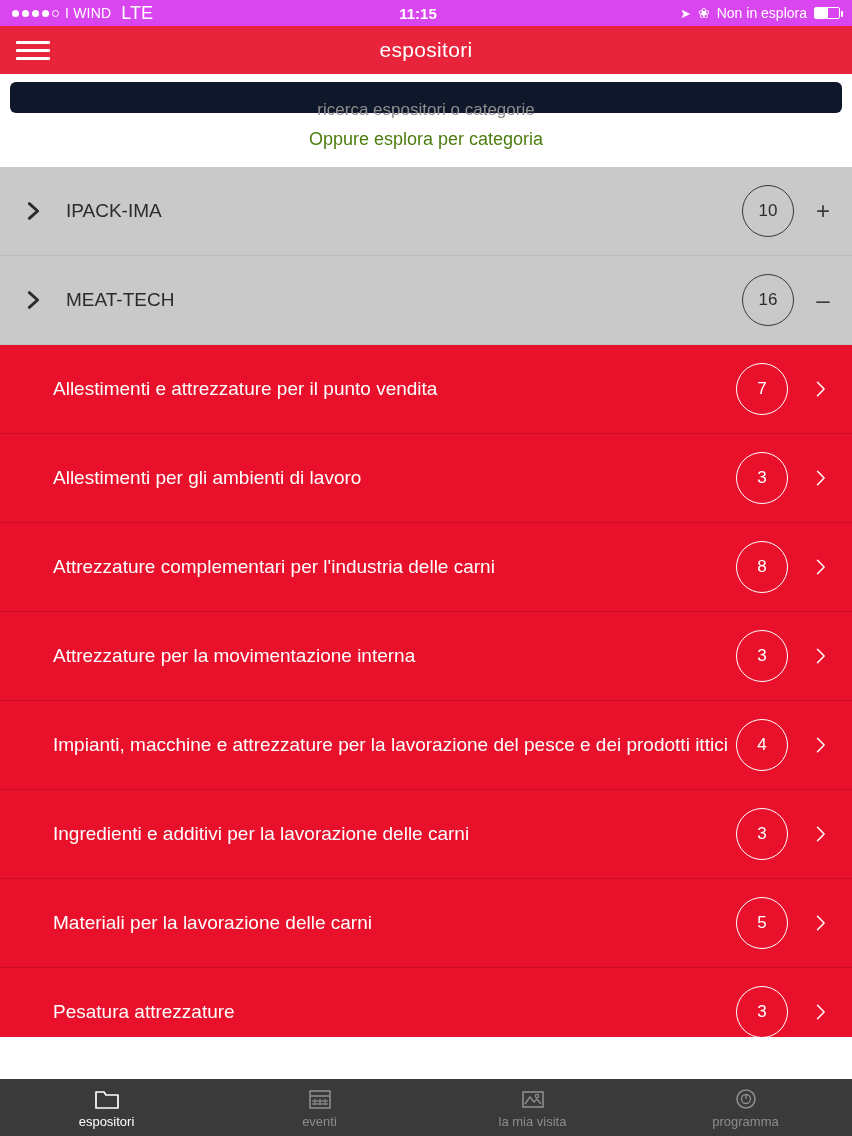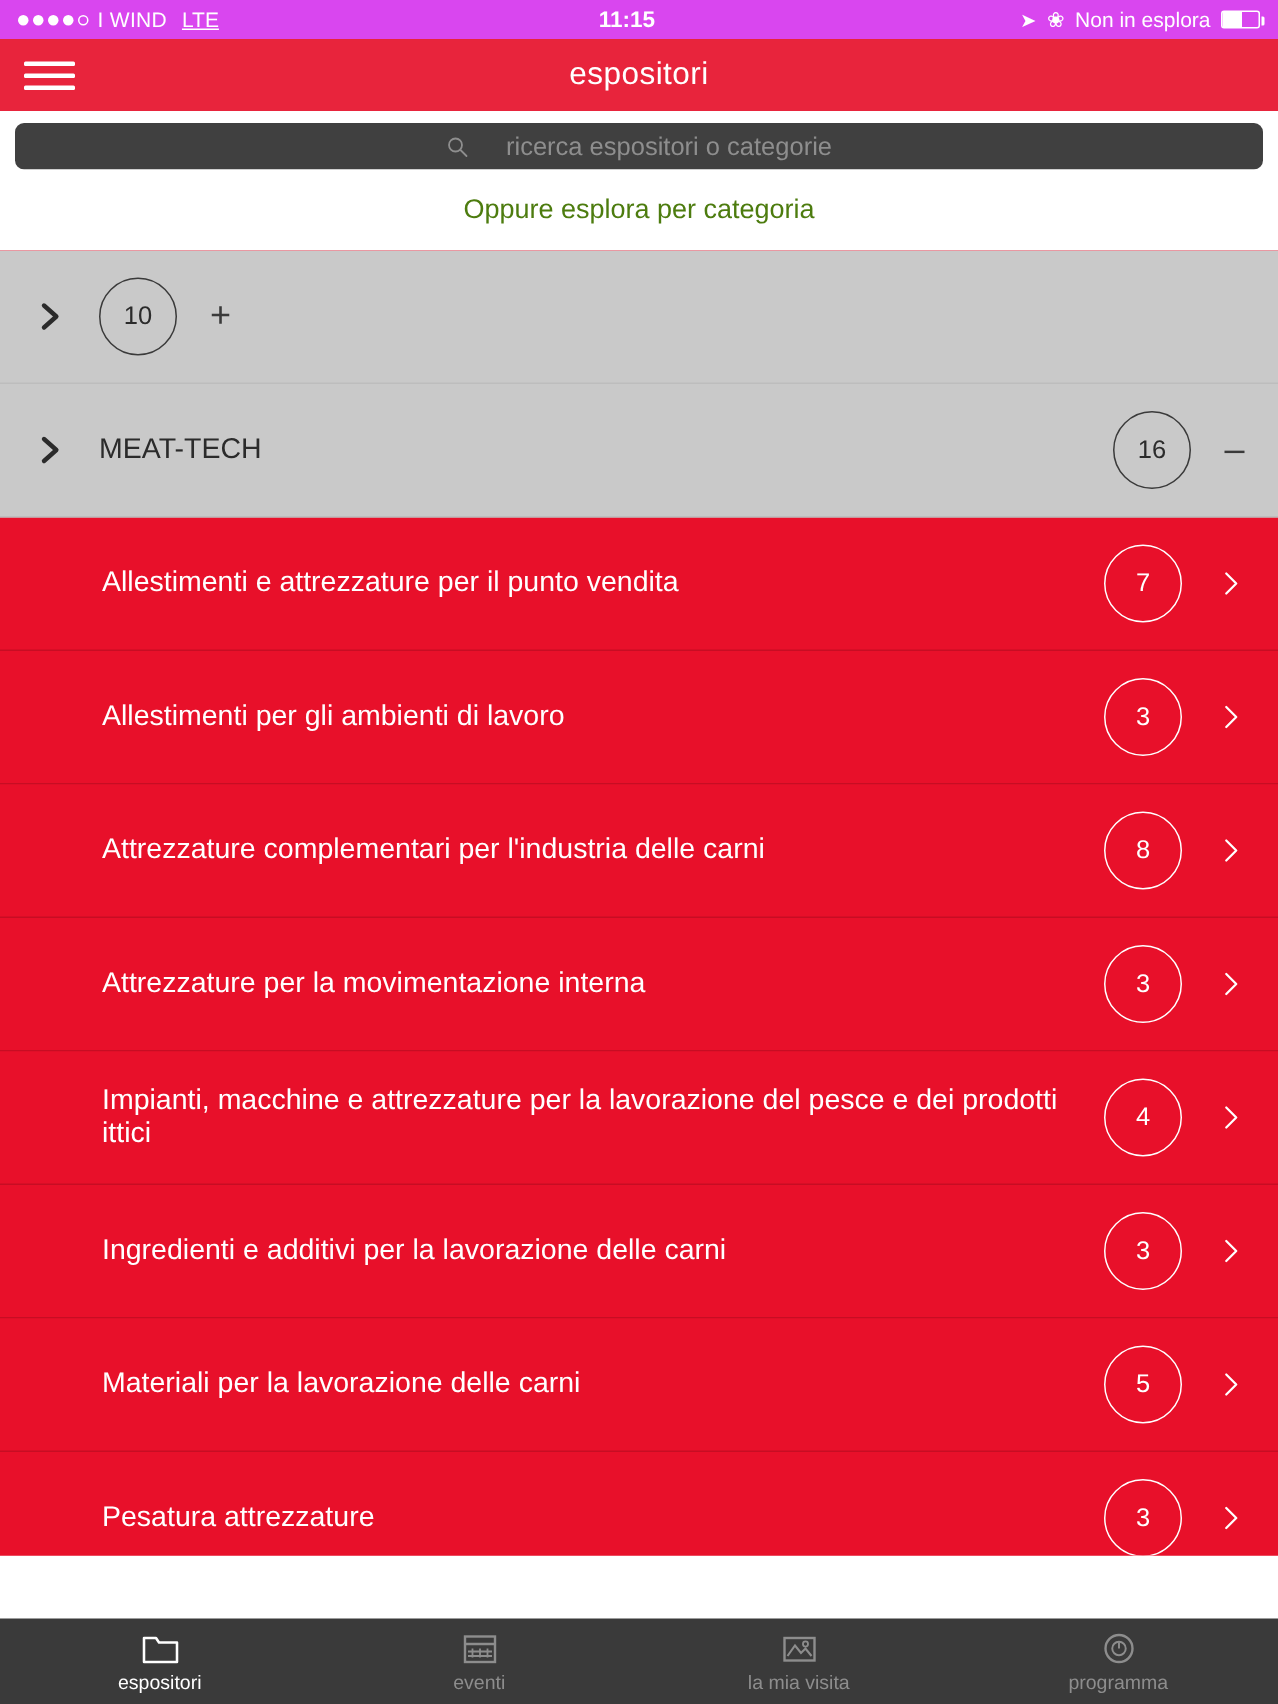--- a/index.html
+++ b/index.html
@@ -19,21 +19,21 @@
     align-items:center;
     padding:0 12px;
     font-size:15px;
     position:relative;
   }
   .sb-left { display:flex; align-items:center; gap:6px; }
   .dots { display:flex; align-items:center; gap:3px; }
   .dot { width:7px; height:7px; border-radius:50%; background:#fff; }
   .dot.hollow { background:transparent; border:1px solid #fff; }
   .sb-carrier { font-size:14px; letter-spacing:0.2px; }
-  .sb-lte { font-size:14px; margin-left:4px;text-decoration:underline; }
+  .sb-lte { font-size:18px; margin-left:4px; }
   .sb-center {
     position:absolute; left:0; right:16px; text-align:center;
     font-size:15px; font-weight:bold;
   }
   .sb-right {
     margin-left:auto; display:flex; align-items:center; gap:7px;
     font-size:14px; z-index:2;
   }
   .battery {
     width:26px; height:12px; border:1px solid #fff; border-radius:2px;
@@ -60,23 +60,23 @@
   }
   .hamburger span { display:block; height:3px; background:#fff; border-radius:1px; }
   .nav-title {
     position:absolute; left:0; right:0; text-align:center;
     font-size:21px; font-weight:normal; letter-spacing:0.3px;
   }
 
   
   .search-wrap { background:#fff; padding:8px 10px 0 10px; }
   .search-box {
-    background:#404040; border-radius:6px; height:31px;
+    background:#0f172a; border-radius:6px; height:31px;
     display:flex; align-items:center; justify-content:center;
-    gap:24px; color:#8a8a8a; font-size:17px;
+    gap:24px; color:#8a8a8a; font-size:17px;flex-direction:column;
   }
   .search-icon-svg { width:16px; height:16px; display:block; }
   .search-placeholder { color:#8e8e8e; font-size:17px; }
 
   .explore {
     text-align:center; color:#4d7c0f; font-size:18px;
     padding:16px 0 17px 0; background:#fff;
   }
 
   
@@ -95,21 +95,21 @@
     width:52px; height:52px; border-radius:50%;
     border:1.5px solid #3a3a3a; color:#2b2b2b;
     display:flex; align-items:center; justify-content:center;
     font-size:17px; flex:0 0 auto; margin-right:22px;
   }
   .pm { font-size:24px; color:#3a3a3a; width:14px; text-align:center; }
 
   
   .sub-row {
     height:89px; background:#e8102a;
-    display:flex; align-items:center; padding:0 22px 0 22px;
+    display:flex; align-items:center; padding:0 22px 0 7px;
     border-bottom:1px solid #c70d23;
   }
   .sub-label { flex:1; color:#fff; font-size:19px; padding-left:46px; }
   .sub-count {
     width:52px; height:52px; border-radius:50%;
     border:1.5px solid #ffffff; color:#fff;
     display:flex; align-items:center; justify-content:center;
     font-size:17px; flex:0 0 auto; margin-right:22px;
   }
   .sub-chev { width:20px; height:20px; }
@@ -178,20 +178,21 @@
 </div>
 
 <div class="explore">Oppure esplora per categoria</div>
 
 <div class="list-scroll">
 
   <div class="group-row">
     <svg class="chev-right" viewBox="0 0 24 24">
       <polyline points="8,4 17,12 8,20" fill="none" stroke="#2b2b2b" stroke-width="3.2" stroke-linecap="round" stroke-linejoin="round"></polyline>
     </svg>
+    <span class="group-label">IPACK-IMA</span>
     <span class="count-circle">10</span>
     <span class="pm">+</span>
   </div>
 
   <div class="group-row">
     <svg class="chev-right" viewBox="0 0 24 24">
       <polyline points="8,4 17,12 8,20" fill="none" stroke="#2b2b2b" stroke-width="3.2" stroke-linecap="round" stroke-linejoin="round"></polyline>
     </svg>
     <span class="group-label">MEAT-TECH</span>
     <span class="count-circle">16</span>

